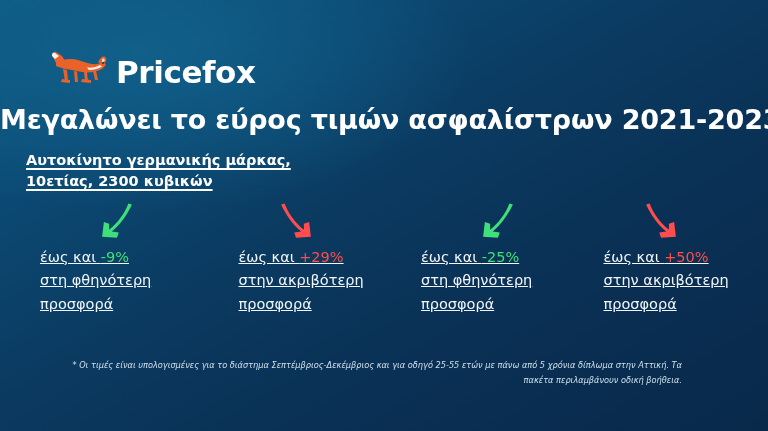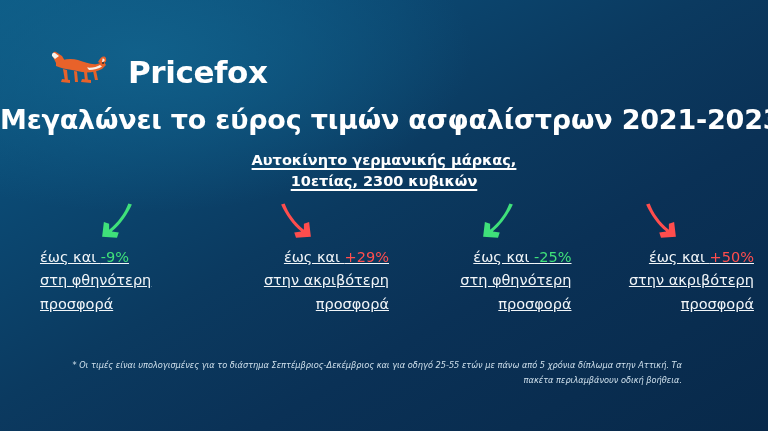--- a/index.html
+++ b/index.html
@@ -24,21 +24,21 @@
     overflow: hidden;
   }
 
   
   .logo-row {
     position: absolute;
     left: 50px;
     top: 50px;
     display: flex;
     align-items: center;
-    gap: 20px;
+    gap: 8px;
   }
   .fox-icon { display: block; width: 58px; height: 44px; }
   .wordmark {
     font-size: 31px;
     font-weight: bold;
     color: #ffffff;
     letter-spacing: -0.4px;
     line-height: 1;
     white-space: nowrap;
   }
@@ -60,21 +60,20 @@
   
   .headings {
     position: absolute;
     left: 0;
     right: 0;
     top: 150px;
     display: flex;
   }
   .heading-col {
     flex: 1 1 50%;
-    text-align: center;
     padding: 0 26px;
     box-sizing: border-box;
   }
   .heading-line {
     display: inline-block;
     font-size: 14.5px;
     font-weight: bold;
     color: #ffffff;
     text-decoration: underline;
     text-underline-offset: 3px;
@@ -90,21 +89,21 @@
     right: 14px;
     top: 200px;
     display: flex;
   }
   .stat-col {
     flex: 1 1 25%;
     box-sizing: border-box;
     padding-left: 16px;
     position: relative;
   }
-  .stat-col.gap-left { padding-left: 32px; text-align: right; }
+  .stat-col.gap-left { padding-left: 32px; }
 
   .arrow-wrap { height: 46px; padding-left: 56px; }
   .arrow-wrap.right-lean { padding-left: 36px; }
   .arrow-svg { display: block; width: 42px; height: 42px; }
 
   .stat-text {
     font-size: 14.5px;
     line-height: 1.62;
     color: #f2f6f9;
     white-space: nowrap;

